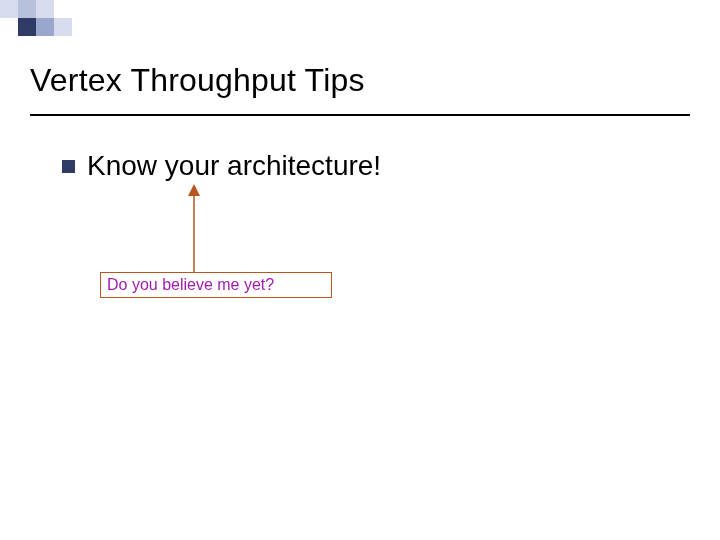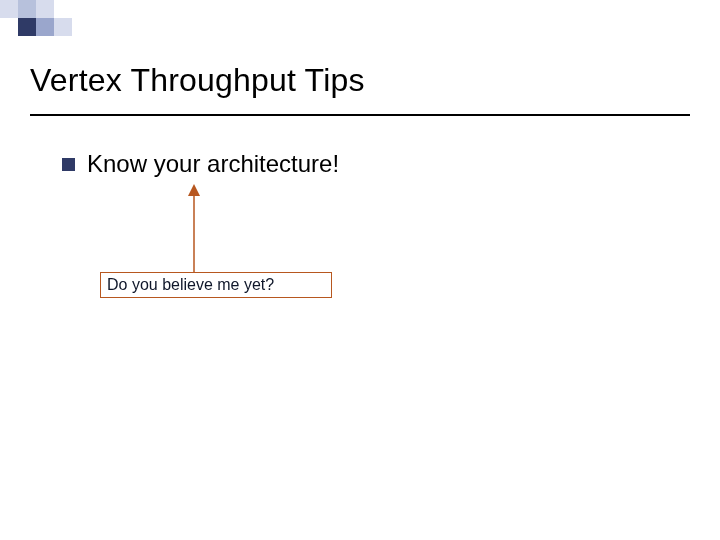--- a/index.html
+++ b/index.html
@@ -45,21 +45,21 @@
     align-items: center;
   }
   .bullet-marker {
     width: 13px;
     height: 13px;
     background: #2f3a66;
     margin-right: 12px;
     flex: none;
   }
   .bullet-text {
-    font-size: 24px;
+    font-size: 28px;
     color: #000000;
     white-space: nowrap;
   }
   .arrow-svg {
     position: absolute;
     left: 0;
     top: 0;
     width: 720px;
     height: 540px;
     pointer-events: none;
@@ -72,21 +72,21 @@
     height: 26px;
     border: 1px solid #b7571f;
     box-sizing: border-box;
     display: flex;
     align-items: center;
     padding-left: 6px;
     background: #ffffff;
   }
   .callout-text {
     font-size: 16px;
-    color: #0f172a;
+    color: #a21caf;
     white-space: nowrap;
   }
 </style>
 </head>
 <body>
 
 <svg class="deco" viewBox="0 0 720 60">
   <rect x="0" y="0" width="18" height="18" fill="#d7dced"></rect>
   <rect x="18" y="0" width="18" height="18" fill="#b7c1dc"></rect>
   <rect x="36" y="0" width="18" height="18" fill="#d7dced"></rect>

